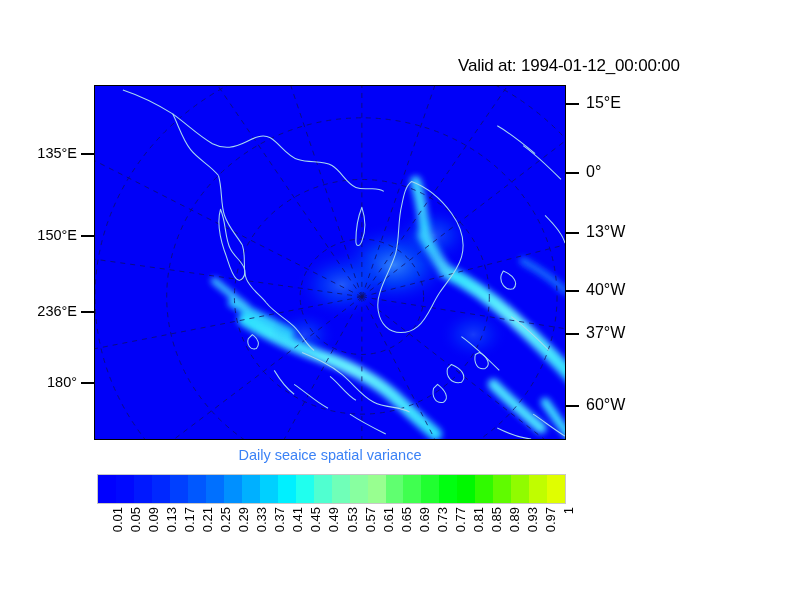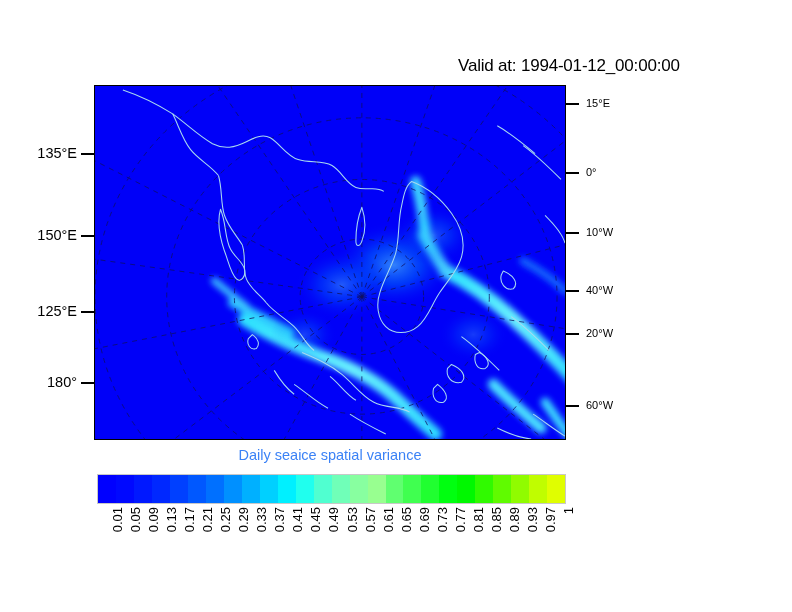--- a/index.html
+++ b/index.html
@@ -67,21 +67,21 @@
     position: absolute;
     font-size: 14.5px;
     color: #000000;
     white-space: nowrap;
     text-align: right;
     right: 715px;
     transform: translateY(-50%);
   }
   .axlabel-right {
     position: absolute;
-    font-size: 11px;
+    font-size: 16px;
     color: #000000;
     white-space: nowrap;
     left: 586px;
     transform: translateY(-50%);
   }
 
   
   #map-caption {
     position: absolute;
     left: 94px;
@@ -270,37 +270,37 @@
 </div>
 
 <div>
   <div class="tick-left" style="top:153px"></div>
   <div class="tick-left" style="top:235px"></div>
   <div class="tick-left" style="top:311px"></div>
   <div class="tick-left" style="top:382px"></div>
 
   <div class="axlabel-left" style="top:153px">135°E</div>
   <div class="axlabel-left" style="top:235px">150°E</div>
-  <div class="axlabel-left" style="top:311px">125°E</div>
+  <div class="axlabel-left" style="top:311px">236°E</div>
   <div class="axlabel-left" style="top:382px">180°</div>
 </div>
 
 <div>
   <div class="tick-right" style="top:103px"></div>
   <div class="tick-right" style="top:172px"></div>
   <div class="tick-right" style="top:232px"></div>
   <div class="tick-right" style="top:290px"></div>
   <div class="tick-right" style="top:333px"></div>
   <div class="tick-right" style="top:405px"></div>
 
   <div class="axlabel-right" style="top:103px">15°E</div>
   <div class="axlabel-right" style="top:172px">0°</div>
-  <div class="axlabel-right" style="top:232px">10°W</div>
+  <div class="axlabel-right" style="top:232px">13°W</div>
   <div class="axlabel-right" style="top:290px">40°W</div>
-  <div class="axlabel-right" style="top:333px">20°W</div>
+  <div class="axlabel-right" style="top:333px">37°W</div>
   <div class="axlabel-right" style="top:405px">60°W</div>
 </div>
 
 <div id="map-caption">Daily seaice spatial variance</div>
 
 <div id="colorbar-wrap">
   <div id="colorbar">
       <div class="cb-cell" style="background: rgb(0, 0, 255);"></div>
       <div class="cb-cell" style="background: rgb(0, 8, 255);"></div>
       <div class="cb-cell" style="background: rgb(0, 24, 255);"></div>

